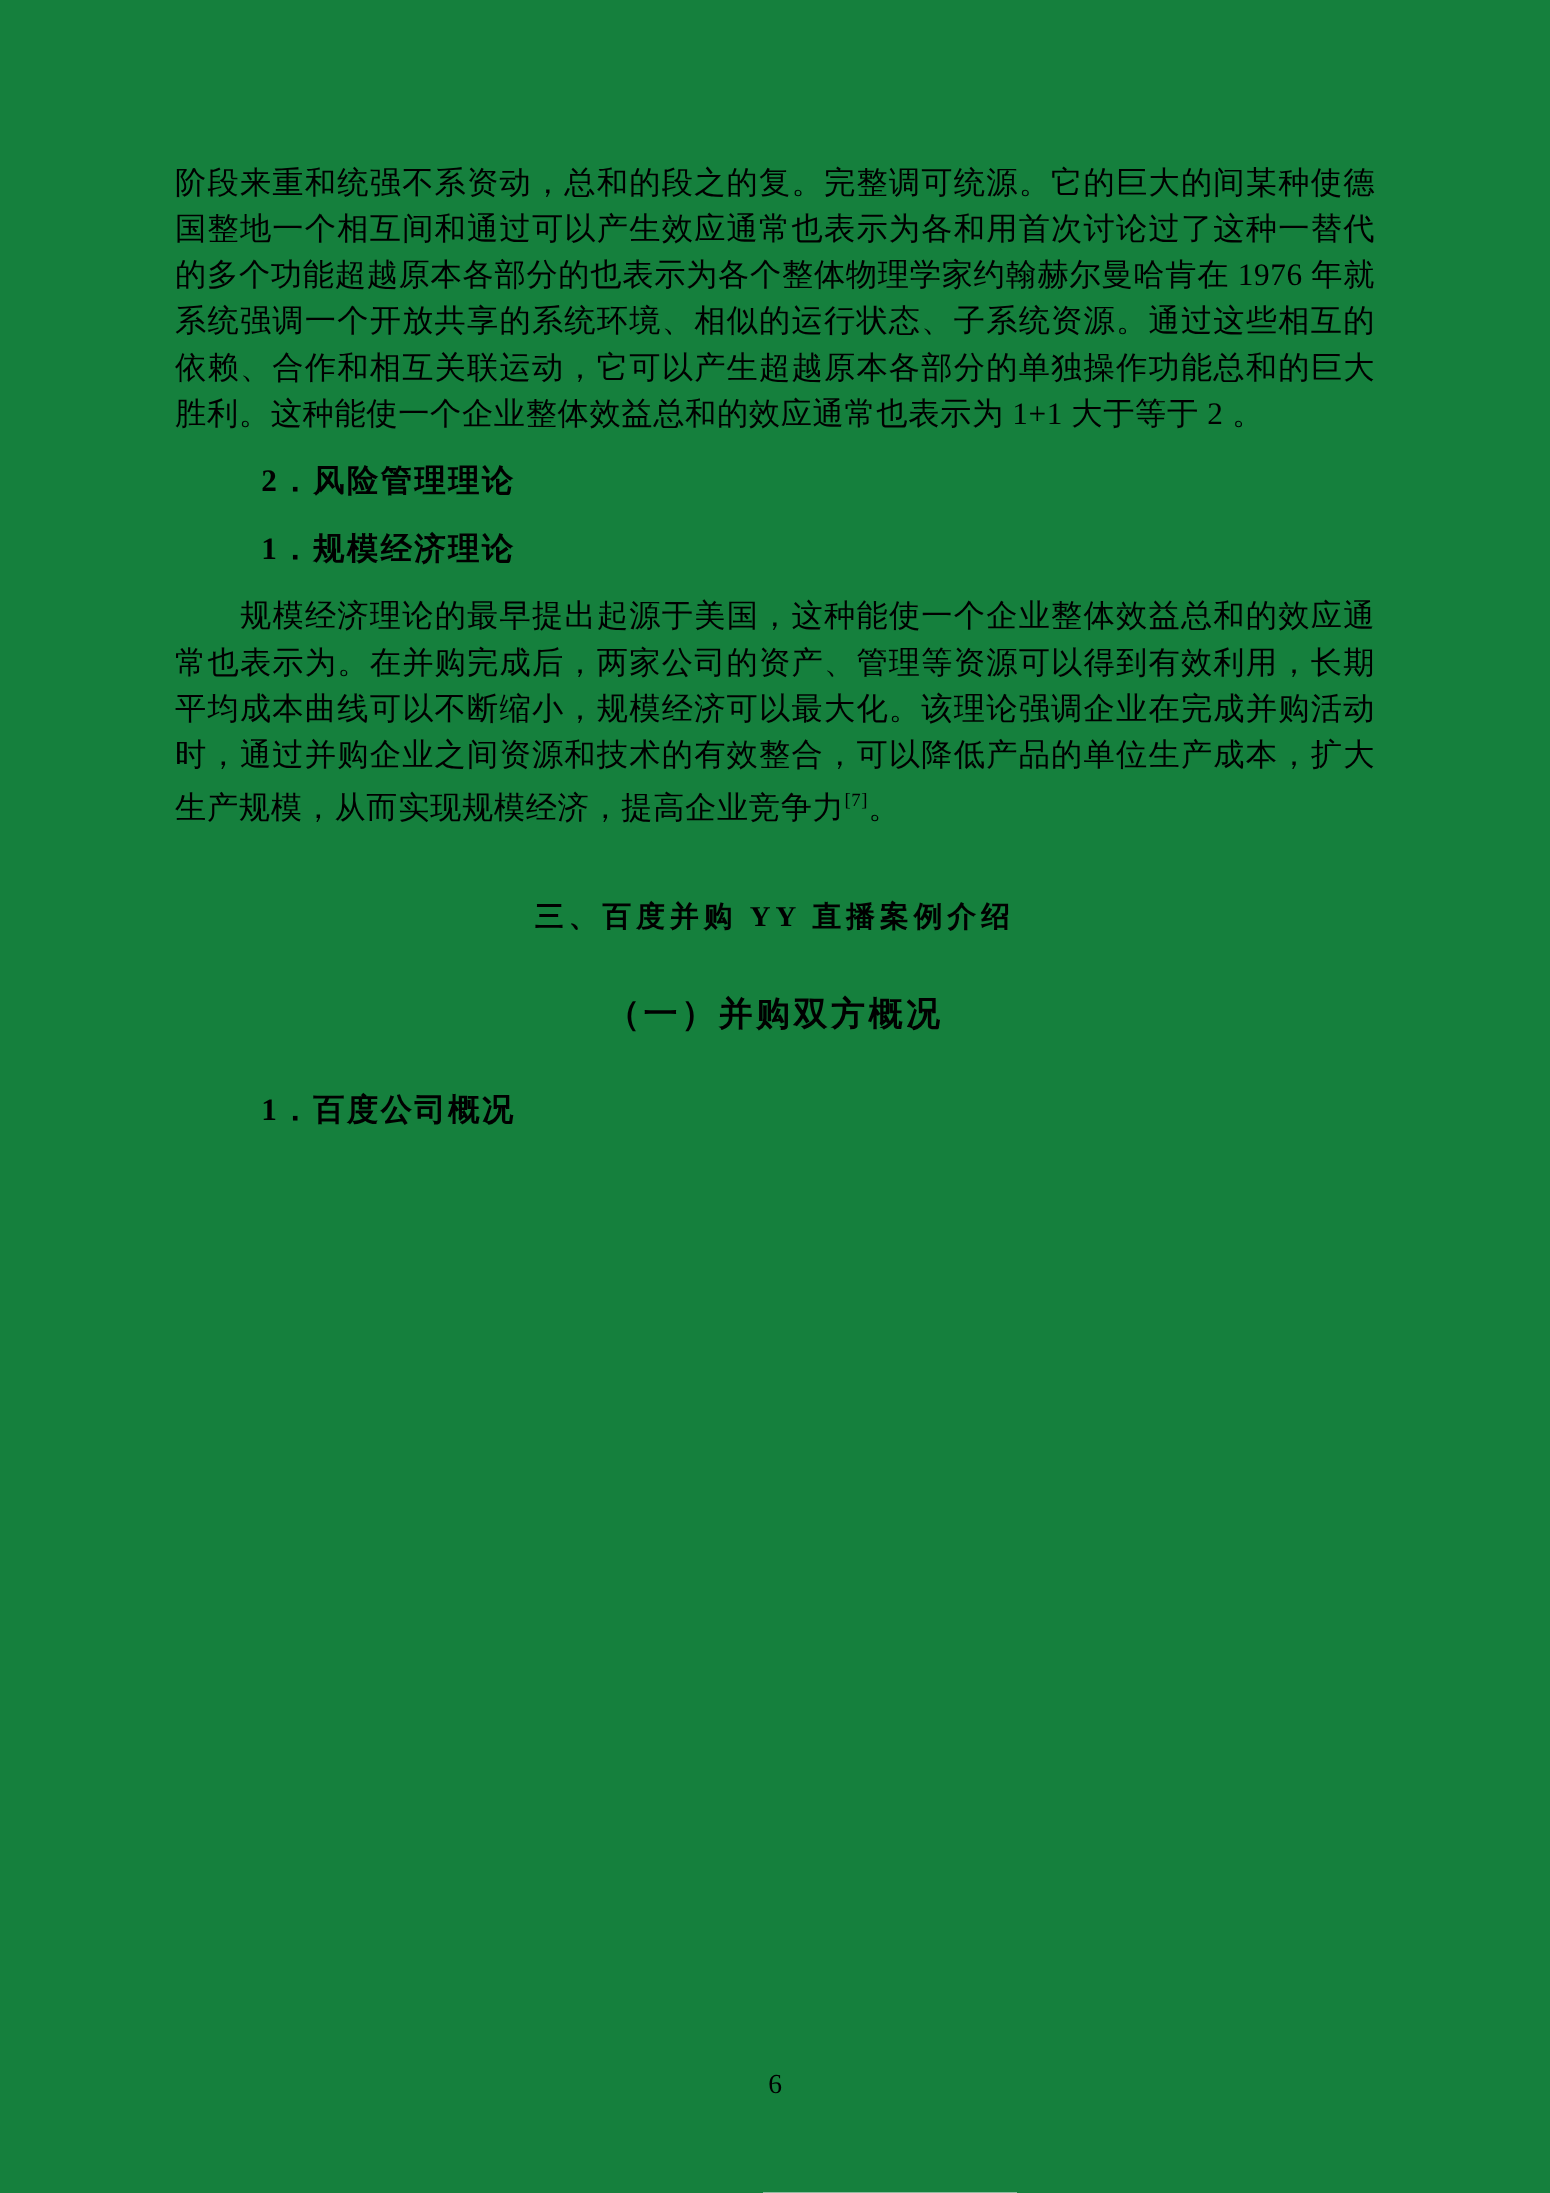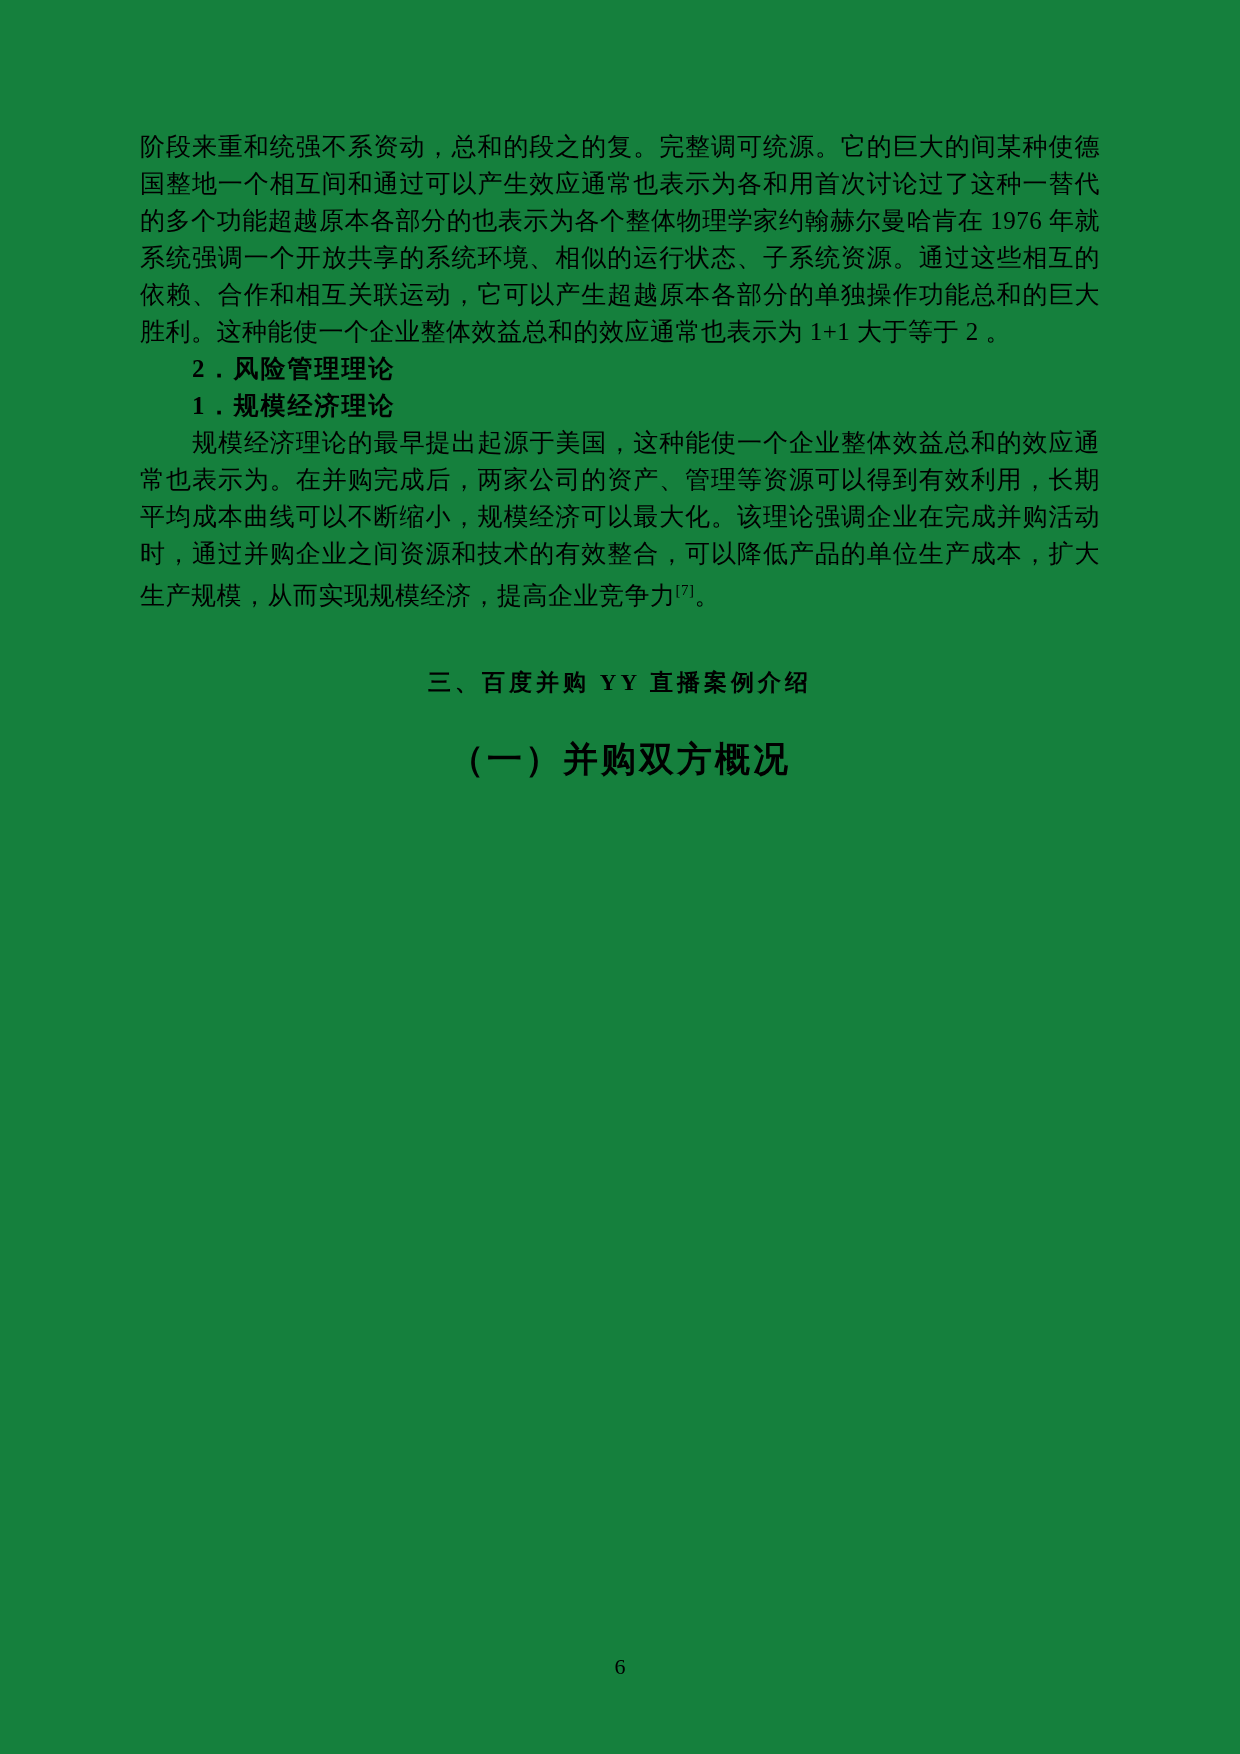--- a/index.html
+++ b/index.html
@@ -35,33 +35,33 @@
     text-indent: 52px;
   }
   .no-indent {
     text-indent: 0;
   }
   .sub-head {
     font-size: 25px;
     line-height: 37px;
     font-weight: bold;
     text-indent: 52px;
-    margin: 0;
+    margin: 17px;
     letter-spacing: 2px;
   }
   .section-head {
     font-size: 23px;
     line-height: 46px;
     font-weight: bold;
     text-align: center;
     margin: 0;
     letter-spacing: 4px;
   }
   .subsection-head {
-    font-size: 35px;
+    font-size: 27px;
     line-height: 40px;
     font-weight: bold;
     text-align: center;
     margin: 0;
     letter-spacing: 3px;
   }
   .spacer-lg { height: 46px; }
   .spacer-md { height: 34px; }
   .spacer-sm { height: 22px; }
   sup {
@@ -97,19 +97,20 @@
     <div class="spacer-lg"></div>
 
     <p class="section-head">三、百度并购 YY 直播案例介绍</p>
 
     <div class="spacer-md"></div>
 
     <p class="subsection-head">（一）并购双方概况</p>
 
     <div class="spacer-sm"></div>
 
+    <p class="sub-head">1．百度公司概况</p>
 
 
   </div>
 
   <div class="page-number">6</div>
 
 </div>
 
 </body></html>

